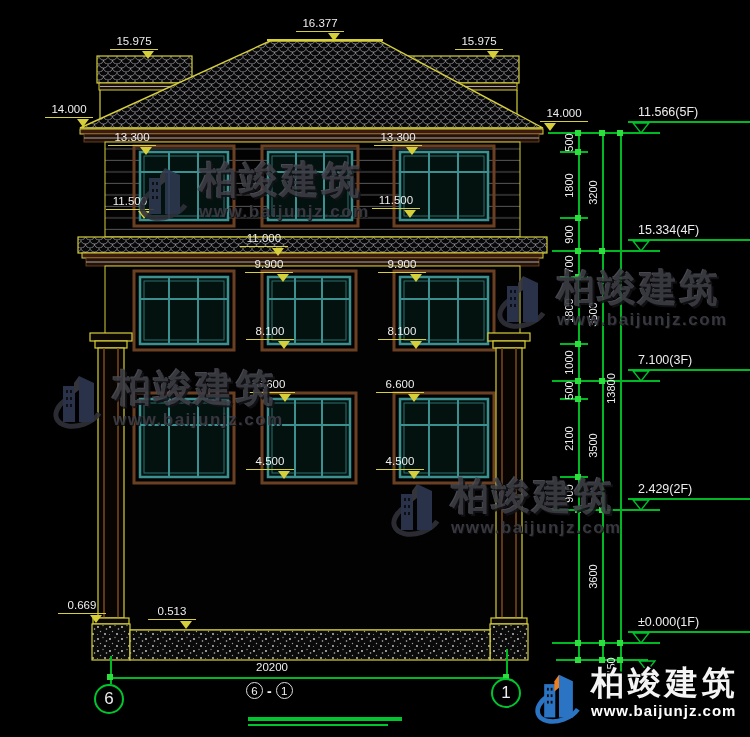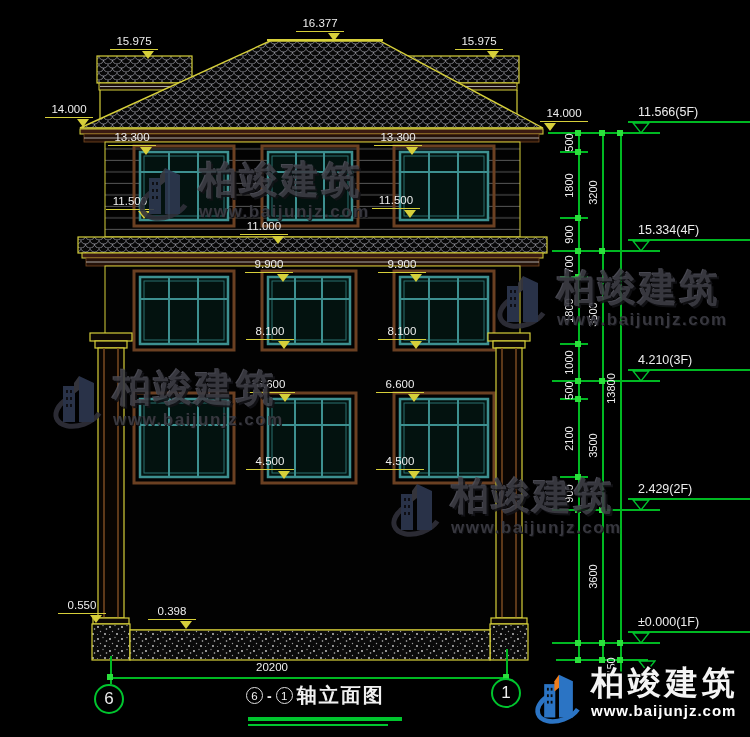--- a/index.html
+++ b/index.html
@@ -244,21 +244,21 @@
       <i class="tri"></i>
     </div>
   <div class="co" style="left:106px;top:195px">
       <span class="cot">11.500</span>
       <i class="tri"></i>
     </div>
   <div class="co" style="left:372px;top:194px">
       <span class="cot">11.500</span>
       <i class="tri"></i>
     </div>
-  <div class="co" style="left:240px;top:220px">
+  <div class="co" style="left:240px;top:232px">
       <span class="cot">11.000</span>
       <i class="tri"></i>
     </div>
   <div class="co" style="left:245px;top:258px">
       <span class="cot">9.900</span>
       <i class="tri"></i>
     </div>
   <div class="co" style="left:378px;top:258px">
       <span class="cot">9.900</span>
       <i class="tri"></i>
@@ -281,25 +281,25 @@
     </div>
   <div class="co" style="left:246px;top:455px">
       <span class="cot">4.500</span>
       <i class="tri"></i>
     </div>
   <div class="co" style="left:376px;top:455px">
       <span class="cot">4.500</span>
       <i class="tri"></i>
     </div>
   <div class="co" style="left:58px;top:599px">
-      <span class="cot">0.550</span>
+      <span class="cot">0.669</span>
       <i class="tri"></i>
     </div>
   <div class="co" style="left:148px;top:605px">
-      <span class="cot">0.398</span>
+      <span class="cot">0.513</span>
       <i class="tri"></i>
     </div>
 
   <i class="vl" style="left:578px;top:133px;height:529px"></i>
   <i class="vl" style="left:602px;top:133px;height:529px"></i>
   <i class="vl" style="left:620px;top:133px;height:546px"></i>
 
   <i class="hl" style="left:548px;top:132px;width:112px"></i>
   <i class="hl" style="left:552px;top:250px;width:108px"></i>
   <i class="hl" style="left:552px;top:380px;width:108px"></i>
@@ -359,21 +359,21 @@
       </svg>
   </div>
   <div class="emk" style="left:578px;top:223px">
     <span class="emt">15.334(4F)</span>
       <div class="emb"></div>
     <svg class="emtri" width="18" height="12">
         <polygon points="1,1 17,1 9,11" fill="none" stroke="#00c52e" stroke-width="1.3"></polygon>
       </svg>
   </div>
   <div class="emk" style="left:578px;top:353px">
-    <span class="emt">4.210(3F)</span>
+    <span class="emt">7.100(3F)</span>
       <div class="emb"></div>
     <svg class="emtri" width="18" height="12">
         <polygon points="1,1 17,1 9,11" fill="none" stroke="#00c52e" stroke-width="1.3"></polygon>
       </svg>
   </div>
   <div class="emk" style="left:578px;top:482px">
     <span class="emt">2.429(2F)</span>
       <div class="emb"></div>
     <svg class="emtri" width="18" height="12">
         <polygon points="1,1 17,1 9,11" fill="none" stroke="#00c52e" stroke-width="1.3"></polygon>
@@ -400,21 +400,20 @@
       <span>6</span>
     </div>
   <div class="bub" style="left:491px;top:678px">
       <span>1</span>
     </div>
 
   <div class="ttl" style="left:246px;top:682px">
     <span class="tc">6</span>
     <span class="tdash">-</span>
     <span class="tc">1</span>
-    <span class="tt">轴立面图</span>
   </div>
   <i class="ul1" style="left:248px;top:717px;width:154px"></i>
   <i class="ul2" style="left:248px;top:724px;width:140px"></i>
 
   <div class="wm" style="left:138px;top:158px">
     <svg width="54" height="70" viewBox="0 0 54 70">
       <ellipse class="sw" cx="27" cy="44" rx="24" ry="15" transform="rotate(-20 27 44)"></ellipse>
       <rect class="b1" x="11" y="20" width="12" height="36"></rect>
       <polygon class="b1" points="27,10 42,17 42,56 27,56"></polygon>
       <polygon class="b2" points="22,17 27,10 27,24 22,28"></polygon>

